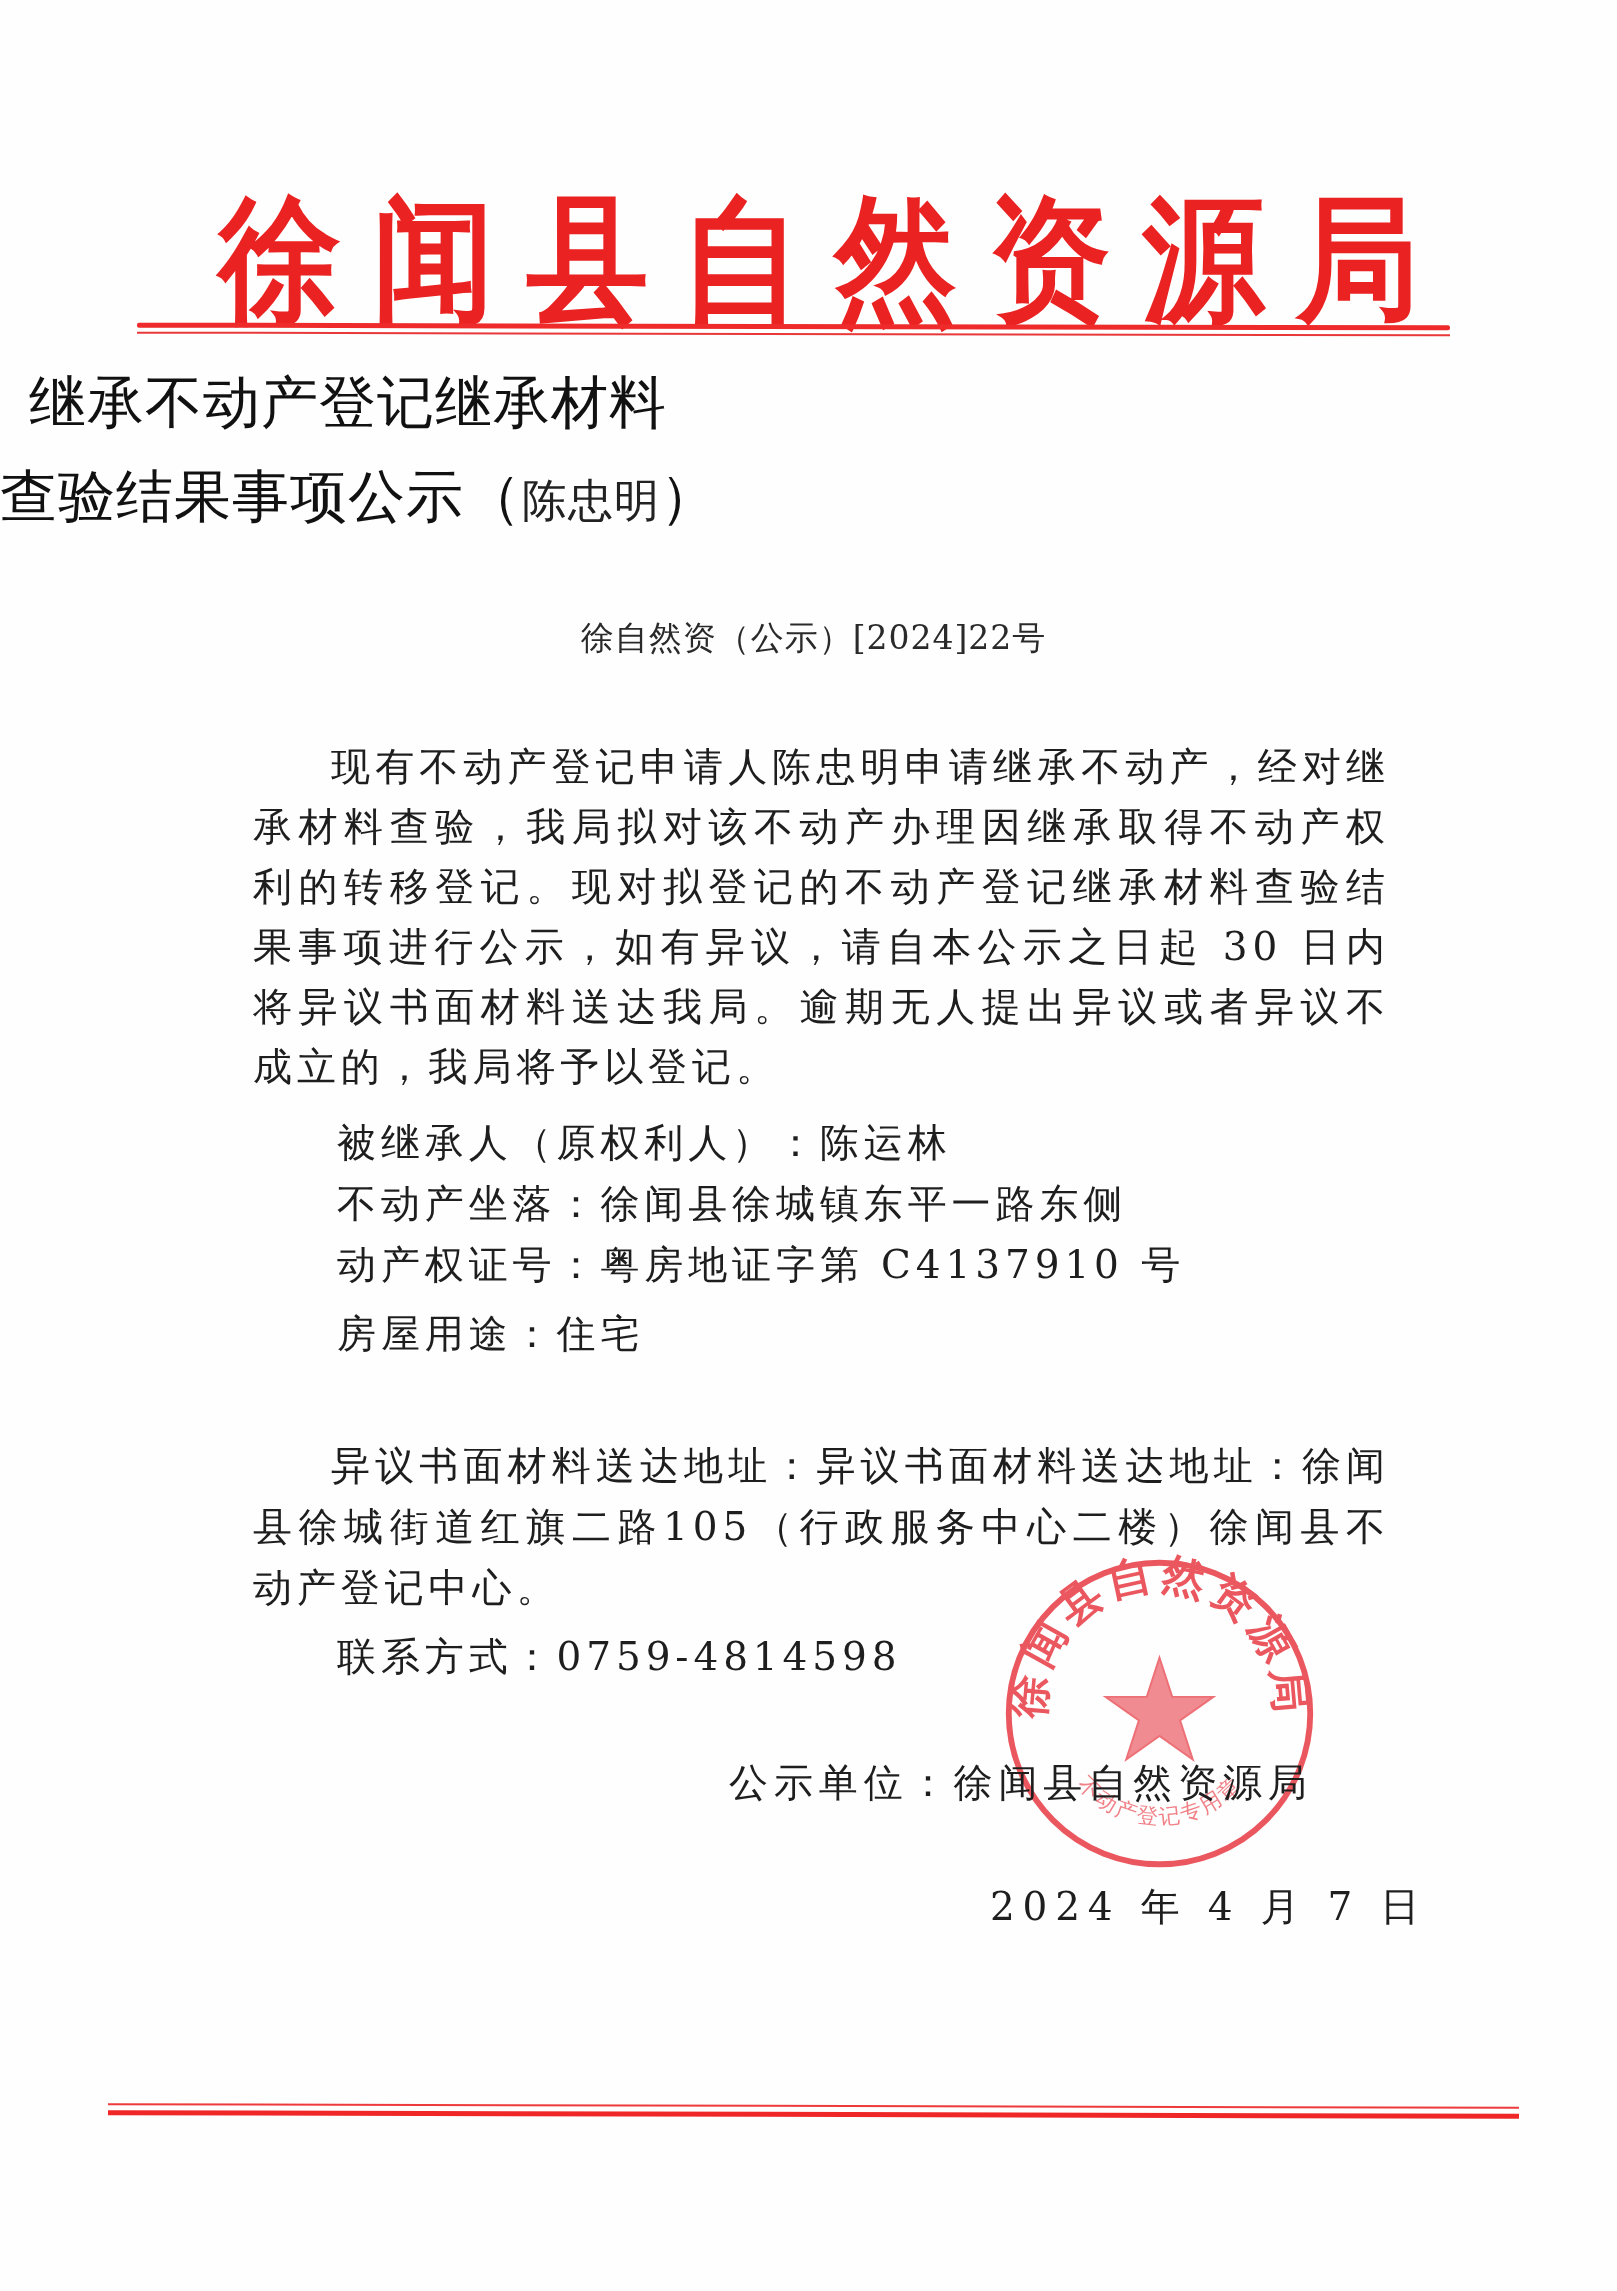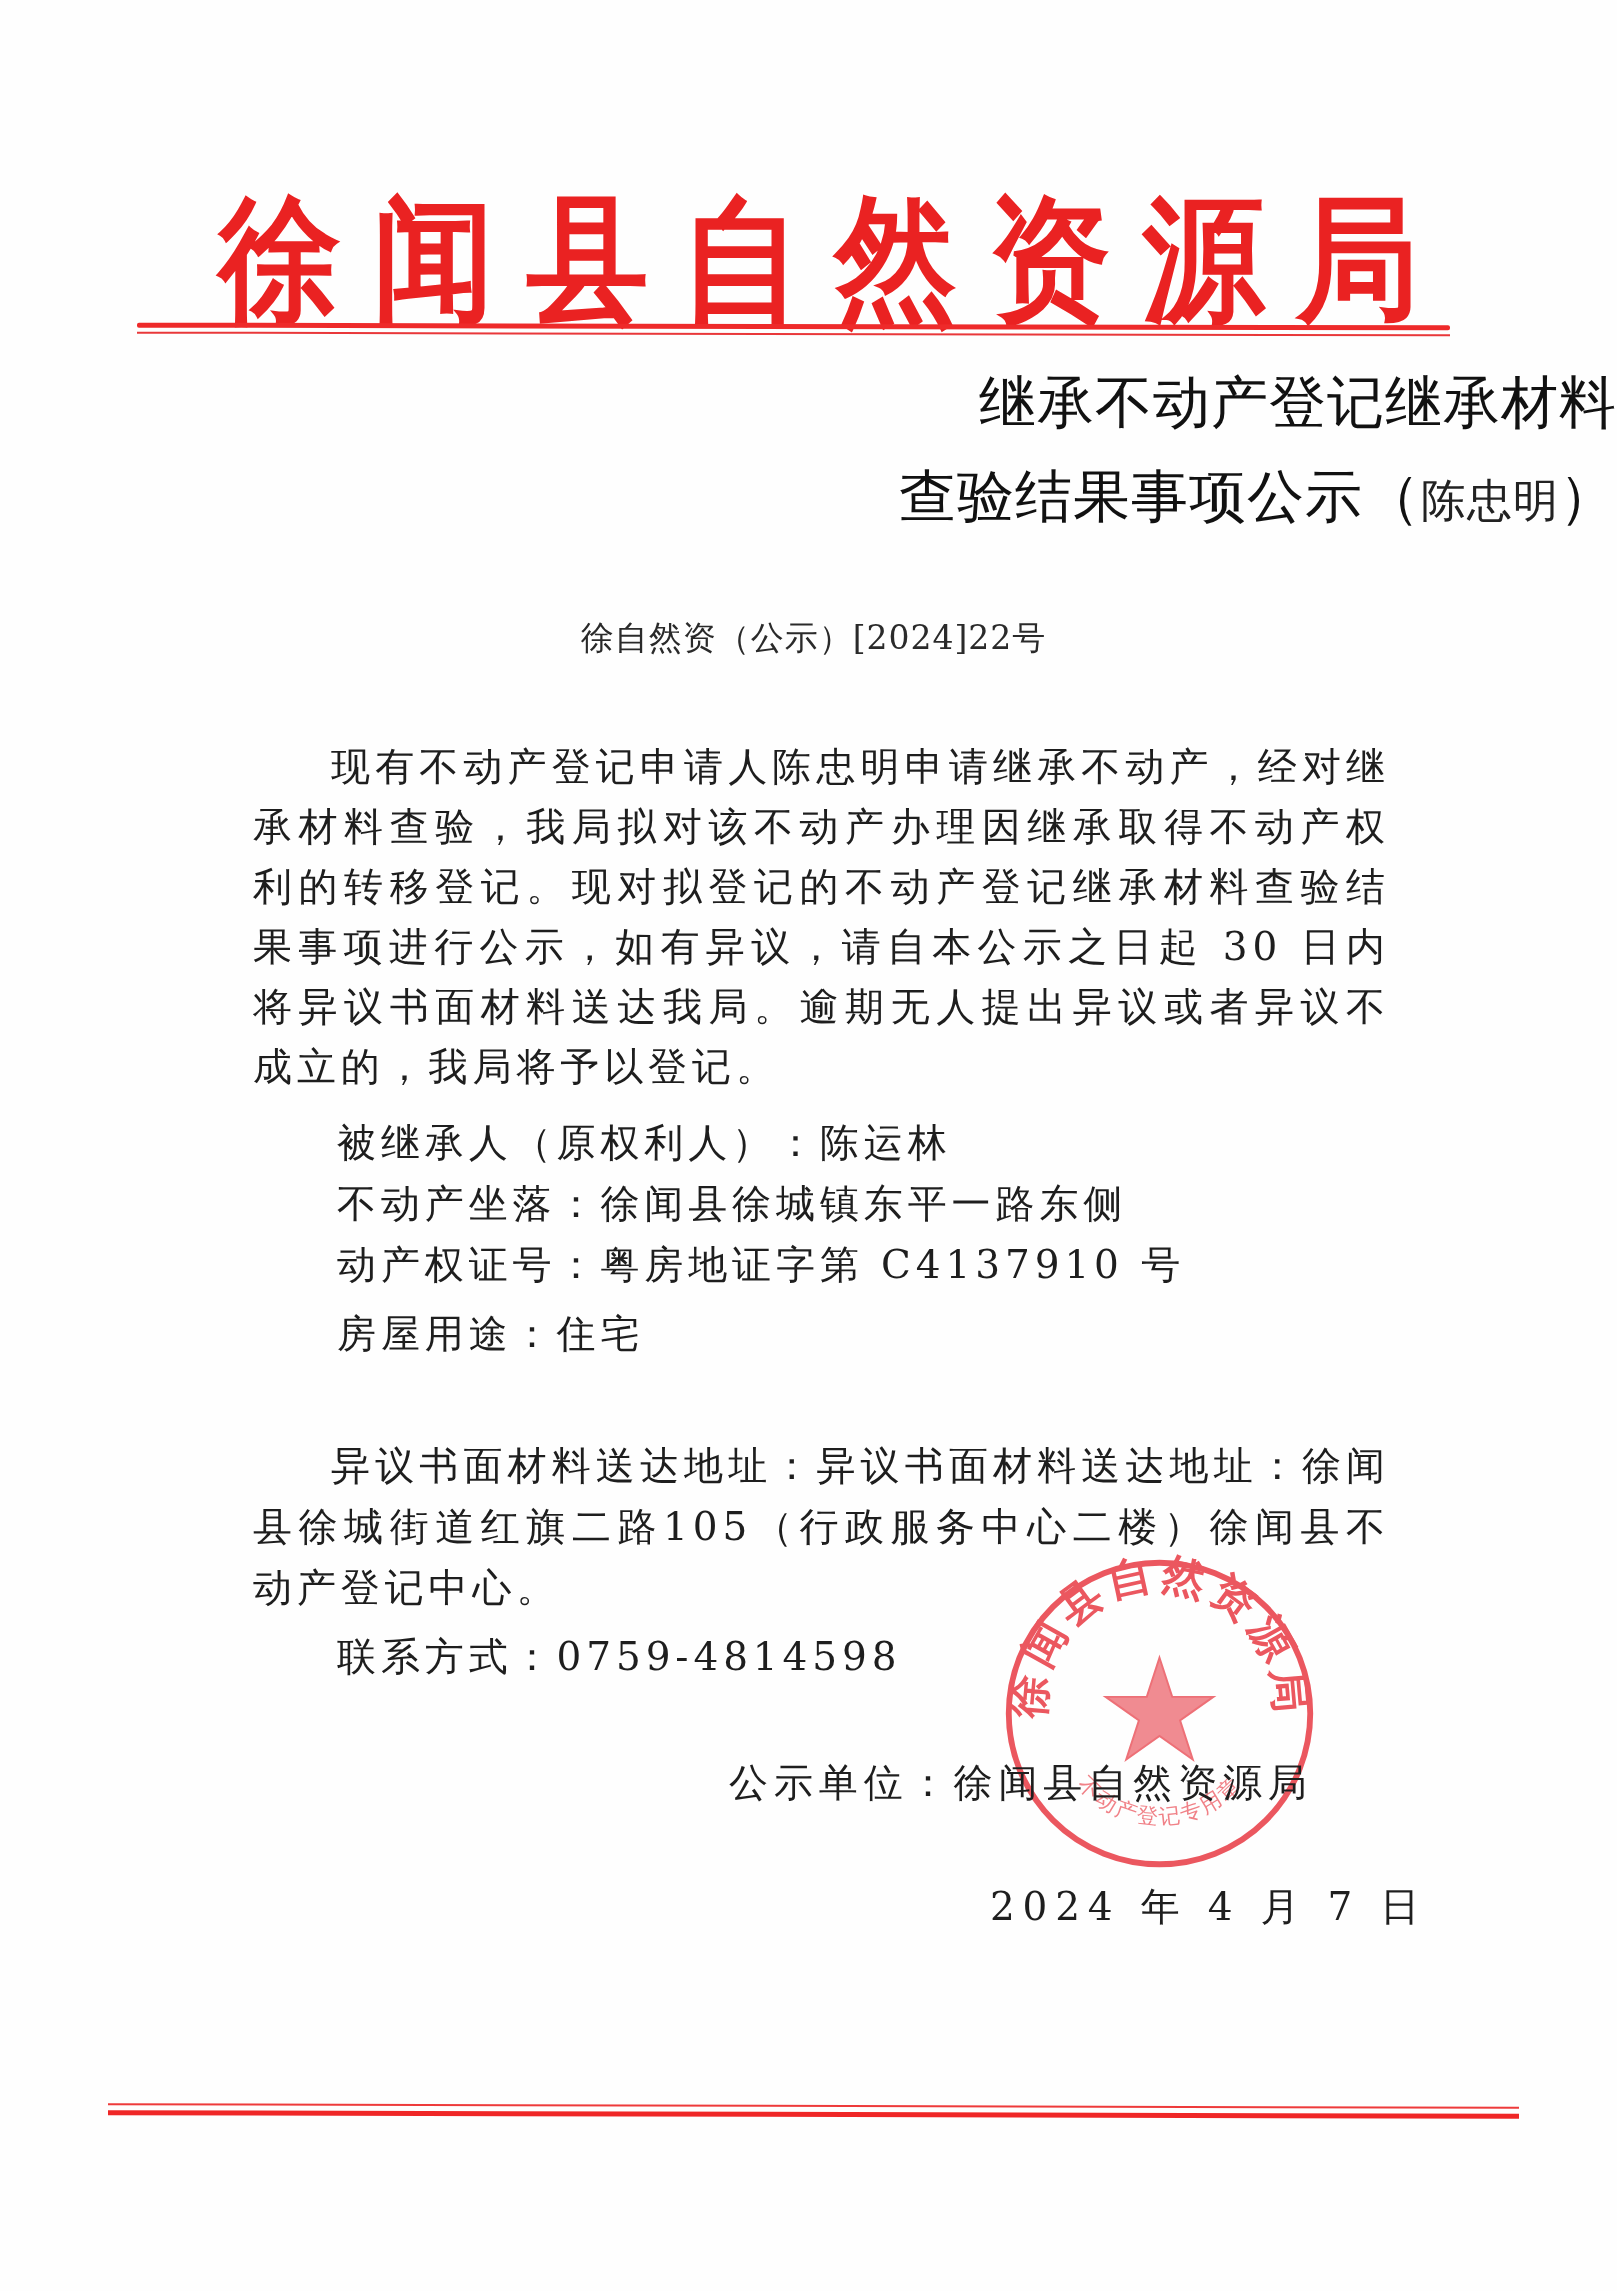--- a/index.html
+++ b/index.html
@@ -60,21 +60,21 @@
       left: 137px; top: 333px;
       width: 1313px; height: 2px;
       background: #e9383a;
       transform: rotate(0.12deg);
     }
 
     
     .title {
       position: absolute;
       left: 0; right: 0;
-      text-align: right;
+      text-align: left;
       font-family: "DejaVu Sans", "Liberation Sans", sans-serif;
       font-size: 57px;
       color: #111;
       letter-spacing: 1px;
     }
     .title.line1 { top: 365px; left: 29px; }
     .title.line2 { top: 459px; left: 0; }
     .title .name-paren {
       font-family: Liberation Mono, monospace;
       font-size: 45px;

